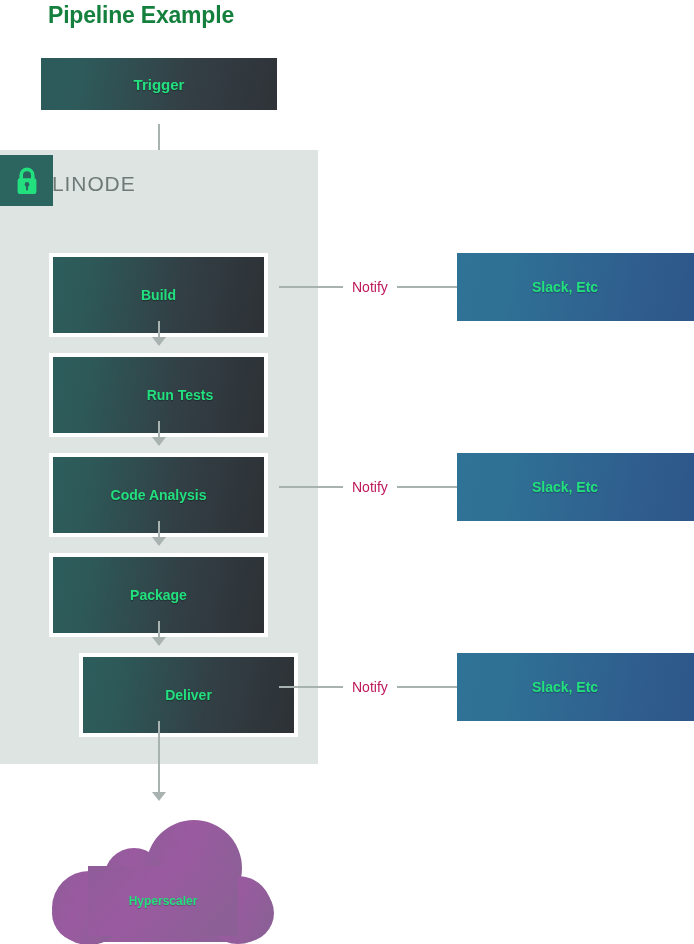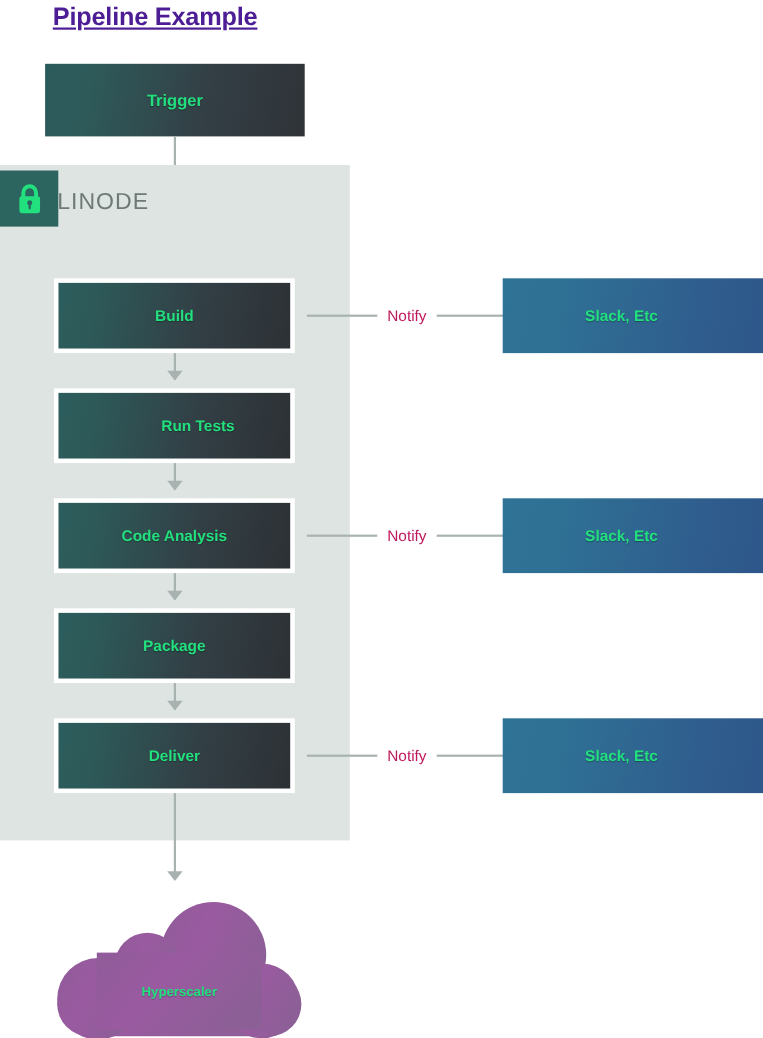--- a/index.html
+++ b/index.html
@@ -6,22 +6,22 @@
   body{
     width:694px;height:944px;background:#ffffff;
     font-family:"Liberation Sans",sans-serif;
     position:relative;overflow:hidden;
   }
   #stage{position:absolute;inset:0;width:694px;height:944px;}
 
   
   .title{
     position:absolute;left:48px;top:0px;
-    font-size:23px;font-weight:bold;color:#4c1d95;
-    letter-spacing:-0.2px;line-height:30px;text-decoration:underline;
+    font-size:23px;font-weight:bold;color:#15803d;
+    letter-spacing:-0.2px;line-height:30px;
   }
 
   
   .linode-zone{
     position:absolute;left:0px;top:150px;width:318px;height:614px;
     background:#dde4e2;
   }
   .linode-badge{
     position:absolute;left:0px;top:155px;width:53px;height:51px;
     background:#2c6460;display:flex;align-items:center;justify-content:center;
@@ -32,35 +32,35 @@
   }
 
   
   .node{
     position:absolute;
     display:flex;align-items:center;justify-content:center;
     font-weight:bold;color:#22e07e;
     text-shadow:0 1px 1px rgba(0,0,0,.35);
   }
   .trigger{
-    left:41px;top:58px;width:236px;height:66px;
+    left:41px;top:58px;width:236px;height:52px;
     background:linear-gradient(100deg,#2c5b5b 0%,#2e5a5a 18%,#333f45 62%,#2f3338 100%);
     font-size:15px;
   }
   .pnode{
-    left:49px;width:219px;height:68px;
+    left:49px;width:219px;height:84px;
     border:4px solid #ffffff;box-sizing:border-box;
     background:linear-gradient(100deg,#2c5d5c 0%,#2d5a59 15%,#323f45 60%,#2d3135 100%);
     font-size:14px;
   }
   .pnode.n0{top:253px;}
   .pnode.n1{top:353px;padding-left:43px;}
   .pnode.n2{top:453px;}
   .pnode.n3{top:553px;}
-  .pnode.n4{top:653px;}
+  .pnode.n4{top:653px;margin-left:30px;}
 
   
   .sink{
     position:absolute;left:457px;width:250px;height:68px;
     background:linear-gradient(100deg,#2f7396 0%,#2f7095 22%,#2f5d8d 72%,#2d5589 100%);
     display:flex;align-items:center;justify-content:center;
     font-size:14px;font-weight:bold;color:#22e07e;
     text-shadow:0 1px 1px rgba(0,0,0,.3);
     padding-right:34px;box-sizing:border-box;
   }

